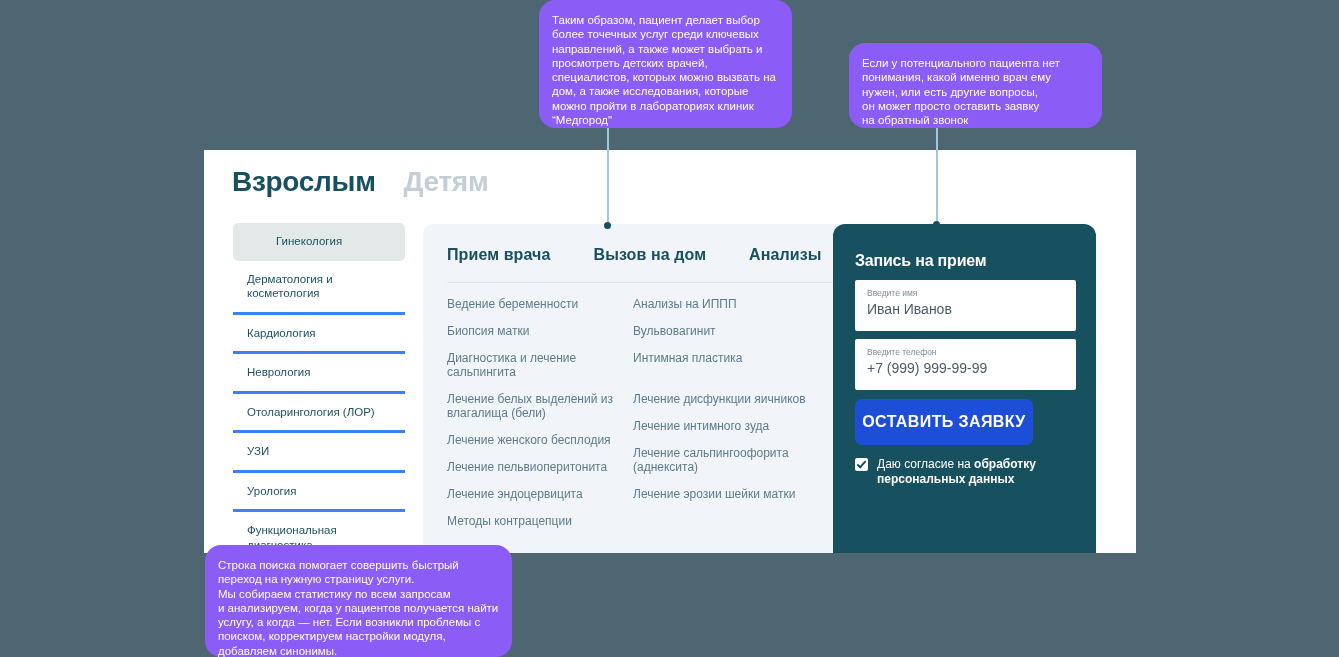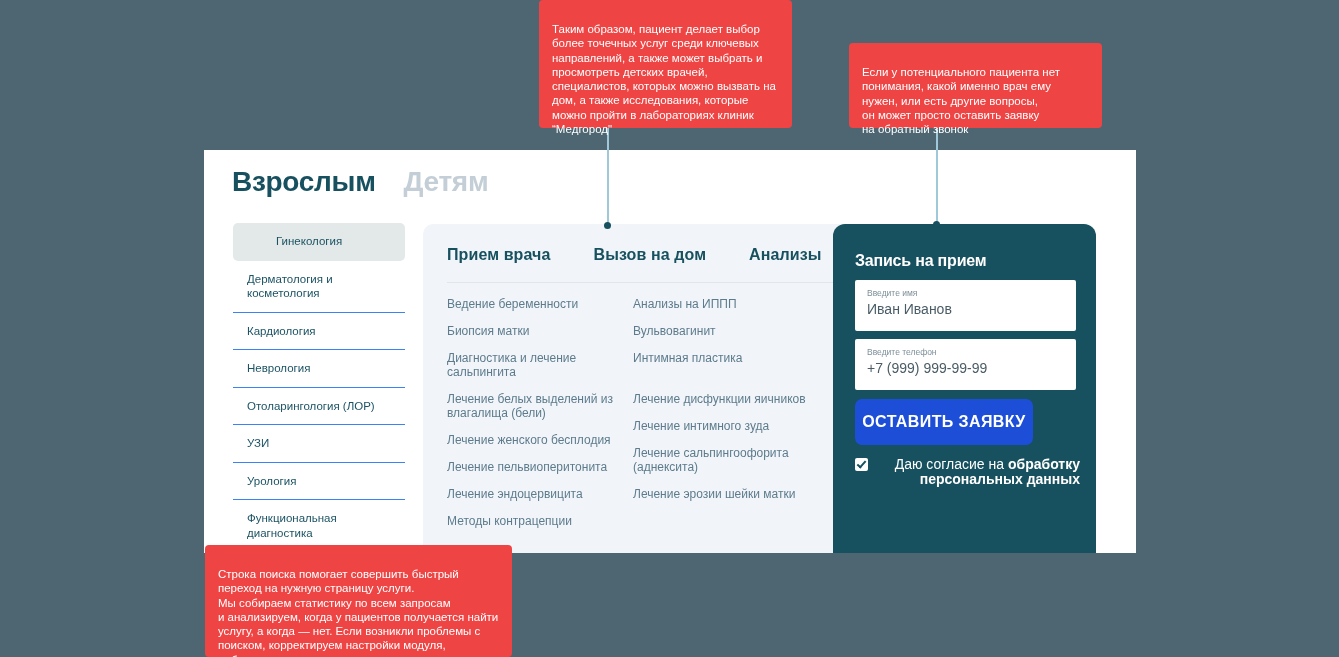--- a/index.html
+++ b/index.html
@@ -52,21 +52,21 @@
     left: 29px;
     top: 73px;
     width: 172px;
   }
   .cat-item {
     position: relative;
     padding: 11px 14px 11px 14px;
     font-size: 11.5px;
     line-height: 14.5px;
     color: #1c5364;
-    border-bottom: 1px solid #3b82f6;
+    border-bottom: 3px solid #3b82f6;
     box-sizing: border-box;
   }
   .cat-item.active {
     background: #e2e9e8;
     border-radius: 5px;
     border-bottom: 1px solid transparent;
     color: #1c5364;
     padding-left: 43px;
   }
   .cat-item.last { border-bottom: none; }
@@ -202,37 +202,36 @@
     position: absolute;
     left: 4px;
     top: 1px;
     width: 3px;
     height: 7px;
     border: solid #17505f;
     border-width: 0 2px 2px 0;
     transform: rotate(42deg);
   }
   .consent-text {
-    font-size: 14px;
+    font-size: 12px;
     line-height: 15px;
     color: #ffffff;
     font-weight: bold;
-    text-align: right;
   }
   .consent-text .plain { font-weight: normal; }
 
   
   .tooltip {
     position: absolute;
-    background: #ef4444;
-    border-radius: 4px;
+    background: #8b5cf6;
+    border-radius: 16px;
     color: #ffffff;
     font-size: 11.5px;
     line-height: 14.3px;
-    padding: 22px 13px 10px 13px;
+    padding: 13px 13px 10px 13px;
     box-sizing: border-box;
     white-space: pre-line;
   }
   .tt-1 { left: 539px; top: 0px;   width: 253px; height: 128px; }
   .tt-2 { left: 849px; top: 43px;  width: 253px; height: 85px;  }
   .tt-3 { left: 205px; top: 545px; width: 307px; height: 112px; }
 
   .connector {
     position: absolute;
     width: 2px;

